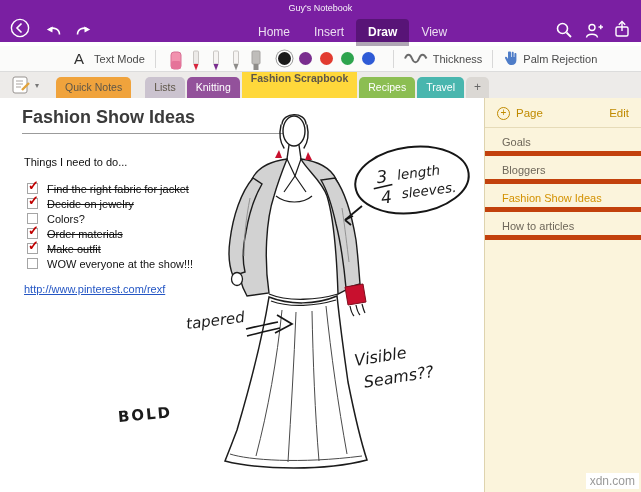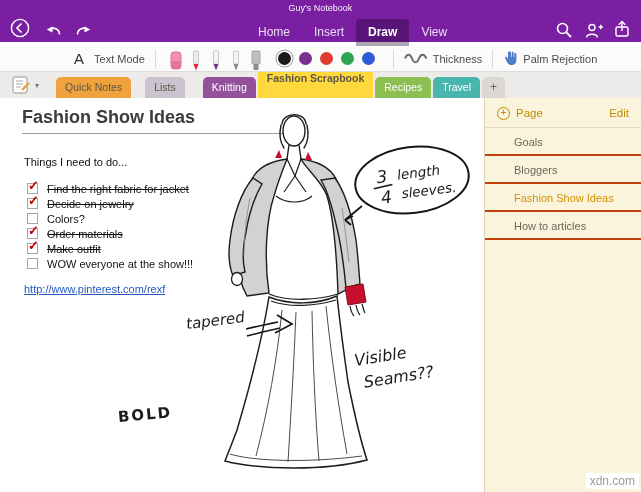--- a/index.html
+++ b/index.html
@@ -46,21 +46,21 @@
   .note-link{position:absolute;left:24px;top:185px;font-size:11px;color:#2456C4;text-decoration:underline;cursor:pointer}
   .sketch{position:absolute;top:0;left:0;width:484px;height:394px;pointer-events:none}
   .hand{font-style:italic;font-family:"DejaVu Sans",sans-serif;fill:#1b1b1b}
 
   
   .sidebar{position:absolute;top:98px;left:484px;right:0;bottom:0;background:#FBF4DC;border-left:1px solid #DED3AE}
   .side-head{height:30px;border-bottom:1px solid #E6DBB8;position:relative}
   .add-page{position:absolute;left:12px;top:0;height:30px;display:flex;align-items:center;gap:6px;color:#C08A00;font-size:11.5px;cursor:pointer}
   .plus-circle{width:13px;height:13px;border:1px solid #C08A00;border-radius:50%;display:flex;align-items:center;justify-content:center;font-size:10px;line-height:1}
   .edit-btn{position:absolute;right:12px;top:0;height:30px;display:flex;align-items:center;color:#C08A00;font-size:11.5px;cursor:pointer}
-  .side-page{height:28px;line-height:28px;padding-left:29px;font-size:11px;color:#6E675A;border-bottom:2px solid #c2410c;cursor:default}
+  .side-page{height:28px;line-height:28px;padding-left:17px;font-size:11px;color:#6E675A;border-bottom:5px solid #c2410c;cursor:default}
   .side-page.active{color:#D39100}
 
   .watermark{position:absolute;right:2px;bottom:3px;background:#fff;color:#9a9a9a;font-size:12px;padding:1px 4px;z-index:20}
 </style>
 </head>
 <body>
 
 <header class="titlebar">
   <div class="nb-title">Guy's Notebook</div>
 
@@ -186,21 +186,21 @@
       <line x1="6" y1="6" x2="13" y2="6" stroke="#B7B3AF" stroke-width="1.2"></line>
       <line x1="6" y1="9" x2="13" y2="9" stroke="#B7B3AF" stroke-width="1.2"></line>
       <line x1="6" y1="12" x2="11" y2="12" stroke="#B7B3AF" stroke-width="1.2"></line>
       <path d="M12,15 L19,8" stroke="#E2A33C" stroke-width="2.4"></path>
     </svg>
     <span class="chev">▾</span>
   </div>
   <div class="section-tabs">
     <div class="section-tab" style="background: rgb(240, 163, 60); color: rgb(94, 86, 72);">Quick Notes</div>
     <div class="section-tab" style="background: rgb(203, 195, 207); color: rgb(94, 86, 72); margin-left: 12px;">Lists</div>
-    <div class="section-tab" style="background: rgb(147, 81, 155); color: rgb(255, 255, 255); margin-left: 16px;">Knitting</div>
+    <div class="section-tab" style="background: rgb(147, 81, 155); color: rgb(255, 255, 255);">Knitting</div>
     <div class="section-tab active" style="background: rgb(255, 216, 59); color: rgb(94, 86, 72); font-weight: bold;">Fashion Scrapbook</div>
     <div class="section-tab" style="background: rgb(140, 190, 82); color: rgb(255, 255, 255);">Recipes</div>
     <div class="section-tab" style="background: rgb(73, 182, 174); color: rgb(255, 255, 255);">Travel</div>
     <div class="add-tab">+</div>
   </div>
 </div>
 
 <main class="note">
   <h1 class="note-title">Fashion Show Ideas</h1>
   <div class="title-rule"></div>

